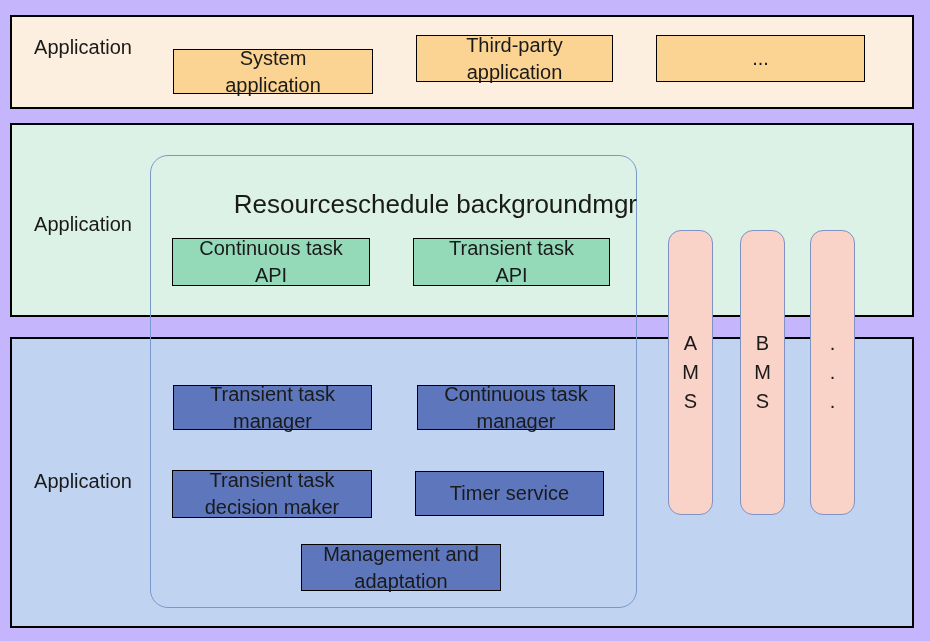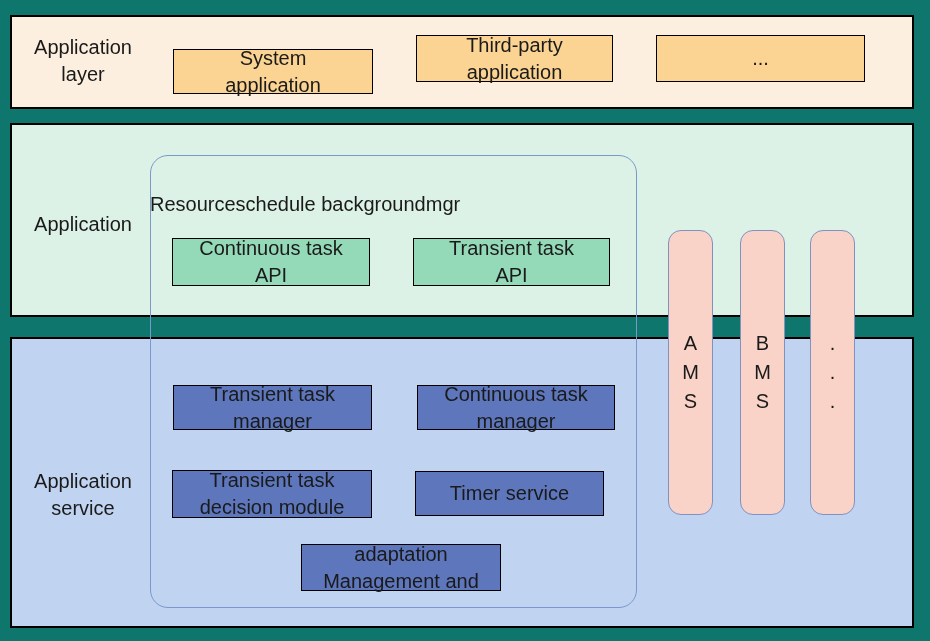--- a/index.html
+++ b/index.html
@@ -1,17 +1,17 @@
 <!DOCTYPE html>
 <html><head>
 <meta charset="utf-8">
 <style>
   html,body { margin:0; padding:0; background:#ffffff; }
   .canvas {
-    position:relative; width:930px; height:641px; background:#0f766e;
+    position:relative; width:930px; height:641px; background:#c4b5fd;
     font-family:"Liberation Sans", sans-serif; color:#1a1a1a; overflow:hidden;
   }
   .band {
     position:absolute; left:10px; width:904px; box-sizing:border-box;
     border:2px solid #000; z-index:1;
   }
   .band-app      { top:15px;  height:94px;  background:#fcefdf; }
   .band-frame    { top:123px; height:194px; background:#dcf2e6; }
   .band-service  { top:337px; height:291px; background:#c0d4f2; }
 
@@ -20,22 +20,22 @@
     font-size:20px; line-height:27px; z-index:4;
   }
   .layer-label span { display:block; }
 
   .rounded-container {
     position:absolute; left:150px; top:155px; width:487px; height:453px;
     box-sizing:border-box; border:1.5px solid #7899c9; border-radius:18px;
     background:transparent; z-index:2;
   }
   .container-title {
-    position:absolute; left:150px; top:191px; width:487px; text-align:left;
-    font-size:20px; line-height:27px; z-index:4;
+    position:absolute; left:150px; top:191px; width:487px; text-align:right;
+    font-size:26px; line-height:27px; z-index:4;
   }
 
   .box {
     position:absolute; box-sizing:border-box; border:1.5px solid #000;
     display:flex; flex-direction:column; align-items:center; justify-content:center;
     text-align:center; font-size:20px; line-height:27px; z-index:5;
   }
   .box span { display:block; white-space:nowrap; }
   .box-orange { background:#fbd392; }
   .box-green  { background:#95dab8; }
@@ -55,28 +55,26 @@
 <div class="canvas">
 
   <div class="band band-app"></div>
   <div class="band band-frame"></div>
   <div class="band band-service"></div>
 
   <div class="rounded-container"></div>
 
   <div class="layer-label" style="top:34px;">
     <span>Application</span>
-    <span>layer</span>
   </div>
   <div class="layer-label" style="top:211px;">
     <span>Application</span>
   </div>
   <div class="layer-label" style="top:468px;">
     <span>Application</span>
-    <span>service</span>
   </div>
 
   <div class="box box-orange" style="left:173px; top:49px; width:200px; height:45px;">
     <span>System</span>
     <span>application</span>
   </div>
   <div class="box box-orange" style="left:416px; top:35px; width:197px; height:47px;">
     <span>Third-party</span>
     <span>application</span>
   </div>
@@ -98,28 +96,28 @@
   <div class="box box-blue" style="left:173px; top:385px; width:199px; height:45px;">
     <span>Transient task</span>
     <span>manager</span>
   </div>
   <div class="box box-blue" style="left:417px; top:385px; width:198px; height:45px;">
     <span>Continuous task</span>
     <span>manager</span>
   </div>
   <div class="box box-blue" style="left:172px; top:470px; width:200px; height:48px;">
     <span>Transient task</span>
-    <span>decision module</span>
+    <span>decision maker</span>
   </div>
   <div class="box box-blue" style="left:415px; top:471px; width:189px; height:45px;">
     <span>Timer service</span>
   </div>
   <div class="box box-blue" style="left:301px; top:544px; width:200px; height:47px;">
+    <span>Management and</span>
     <span>adaptation</span>
-    <span>Management and</span>
   </div>
 
   <div class="pill" style="left:668px;">
     <span>A</span>
     <span>M</span>
     <span>S</span>
   </div>
   <div class="pill" style="left:740px;">
     <span>B</span>
     <span>M</span>

